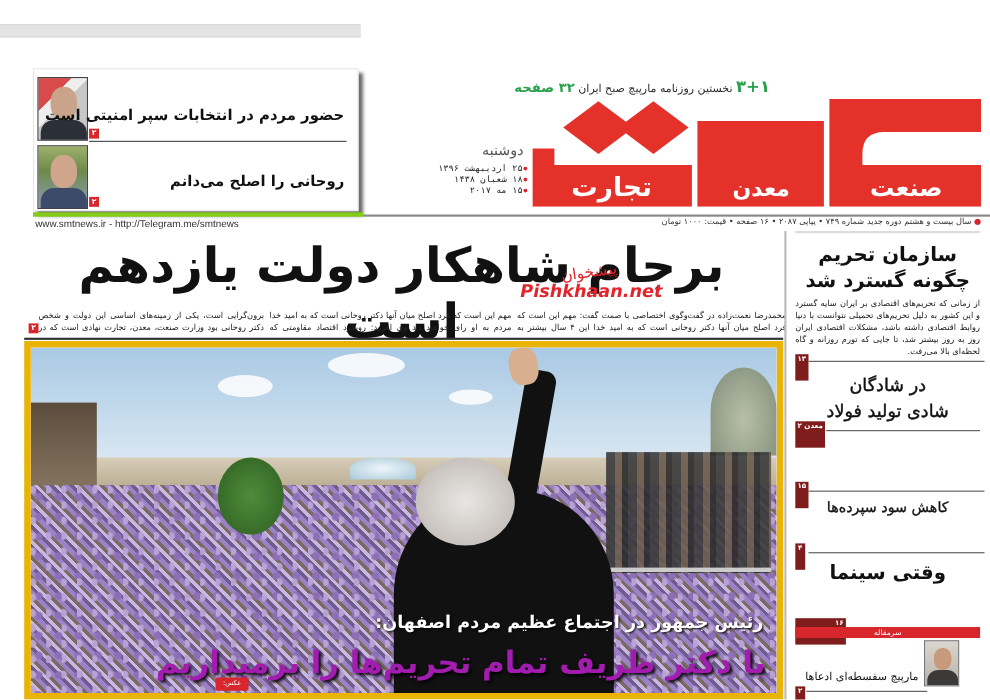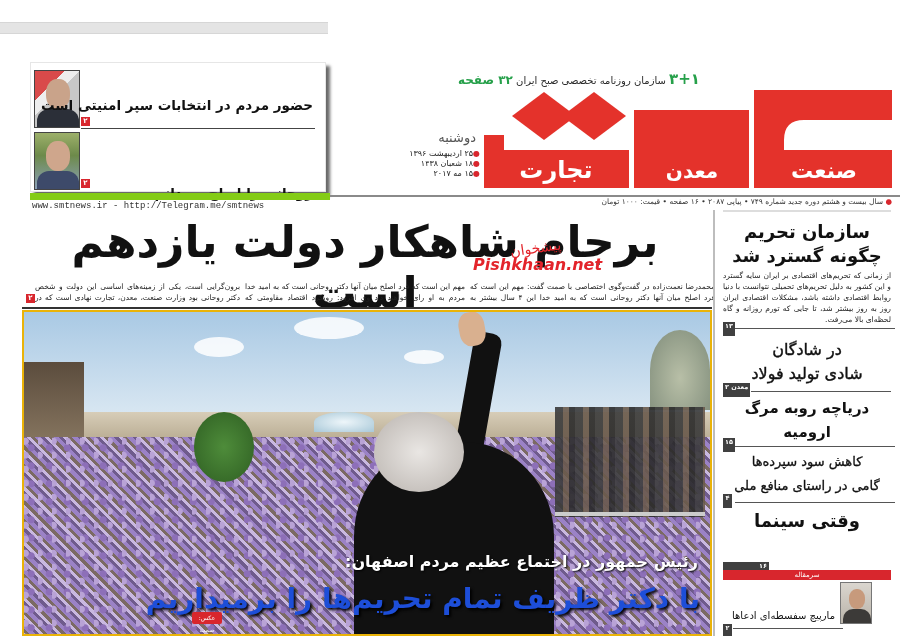--- a/index.html
+++ b/index.html
@@ -18,48 +18,48 @@
     border: 1px solid #e6e6e6; box-shadow: 4px 4px 3px #6a6a6a;
   }
   .teaser-row { position: absolute; left: 0; width: 100%; height: 62px; }
   .teaser-photo { position: absolute; left: 3px; top: 3px; width: 46px; height: 58px; border: 1px solid #444; }
   .teaser-photo .face { position: absolute; left: 11px; top: 8px; width: 24px; height: 30px; border-radius: 45%; }
   .teaser-photo .suit { position: absolute; left: 2px; bottom: 0; width: 42px; height: 18px; border-radius: 12px 12px 0 0; }
   .teaser-text { position: absolute; right: 12px; top: 30px; font-size: 13.5px; font-weight: bold; direction: rtl; white-space: nowrap; }
   .teaser-line { position: absolute; left: 50px; right: 10px; bottom: 0; height: 1px; background: #444; }
   .page-tag { position: absolute; width: 9px; height: 9px; background: #d8262d; color: #fff; font-size: 7px; line-height: 9px; text-align: center; font-weight: bold; }
 
-  #footer-links { left: 30px; top: 193px; width: 300px; height: 12px; font-family: Liberation Mono, monospace; font-size: 9px; color: #333; border-top: 7px solid #84cc16; padding-left: 2px; line-height: 12px; white-space: nowrap; }
+  #footer-links { left: 30px; top: 193px; width: 300px; height: 12px; font-family: Liberation Sans, sans-serif; font-size: 9px; color: #333; border-top: 4px solid #84cc16; padding-left: 2px; line-height: 12px; white-space: nowrap; }
 
   
   #tagline { left: 420px; top: 70px; width: 280px; text-align: right; direction: rtl; font-size: 10px; color: #2a2a2a; }
   #tagline .green { color: #26a04a; font-weight: bold; font-size: 15px; }
   #tagline .green-sm { color: #26a04a; font-weight: bold; font-size: 12px; }
   #logo { left: 484px; top: 90px; width: 408px; height: 98px; }
   #dateblock { left: 390px; top: 130px; width: 90px; direction: rtl; text-align: right; }
   #weekday { font-size: 13px; color: #555; margin-bottom: 4px; margin-right: 4px; }
-  .date-line { font-size: 8px; color: #222; line-height: 10px; white-space: nowrap; }
+  .date-line { font-size: 8px; color: #222; line-height: 10px; white-space: nowrap; font-family: Liberation Mono, monospace; }
   .date-line .dot { color: #d8262d; }
 
   
   #infostrip { left: 330px; top: 195px; width: 570px; height: 12px; border-top: 2px solid #8a8a8a; }
   #infostrip-text { position: absolute; right: 8px; top: 0; font-size: 7.5px; color: #333; direction: rtl; white-space: nowrap; }
   #infostrip-text .dot { color: #d8262d; }
 
   
   #headline { left: 40px; top: 216px; width: 650px; text-align: center; direction: rtl; font-size: 44px; font-weight: bold; letter-spacing: -1px; color: #111; font-family: "DejaVu Sans", sans-serif; }
   #watermark { left: 473px; top: 255px; font-size: 16px; font-weight: bold; font-style: italic; color: #e3242b; }
   #watermark-fa { left: 510px; top: 240px; font-size: 14px; color: #e3242b; direction: rtl; transform: rotate(-8deg); }
 
   
   .lead-col { position: absolute; top: 281px; font-size: 7.5px; line-height: 11px; color: #222; direction: rtl; text-align: justify; overflow: hidden; height: 22px; }
   #lead-rule { left: 22px; top: 307px; width: 690px; height: 2px; background: #333; }
 
   
-  #photo { left: 22px; top: 310px; width: 690px; height: 326px; overflow: hidden; border: 2px solid #eab308; text-decoration: underline; }
+  #photo { left: 22px; top: 310px; width: 690px; height: 326px; overflow: hidden; border: 6px solid #eab308; text-decoration: underline; }
   #photo .sky { position: absolute; left: 0; top: 0; width: 100%; height: 110px; background: linear-gradient(#a9c9e4, #dce9f3); }
   #photo .cloud { position: absolute; background: #fff; border-radius: 50%; opacity: .85; }
   #photo .arcade { position: absolute; left: 0; top: 100px; width: 100%; height: 30px; background: linear-gradient(#d7cdb8,#b7aa90); }
   #photo .crowd { position: absolute; left: 0; top: 125px; width: 100%; height: 210px;
      background:
       radial-gradient(circle at 10% 30%, #b9a3d6 0 3px, transparent 4px),
       radial-gradient(circle at 40% 60%, #8d6fb8 0 3px, transparent 4px),
       repeating-linear-gradient(45deg, #9b82c6 0 4px, #6f5b8c 4px 7px, #c9b8e0 7px 10px, #7b6a63 10px 13px);
      background-size: 14px 14px, 18px 18px, auto; }
   #photo .dome { position: absolute; right: 0; top: 18px; width: 60px; height: 80px; background: radial-gradient(ellipse at 50% 60%, #b8bfa7, #7f8c7a); border-radius: 50% 50% 0 0; }
@@ -67,29 +67,29 @@
   #photo .tree { position: absolute; left: 170px; top: 100px; width: 60px; height: 70px; background: radial-gradient(#4e8c3a, #2e5e22); border-radius: 50%; }
   #photo .fountain { position: absolute; left: 290px; top: 100px; width: 60px; height: 20px; background: radial-gradient(#eef6fa, #a8c8d8); border-radius: 50% 50% 0 0; }
   #photo .platform { position: absolute; right: 5px; top: 95px; width: 150px; height: 110px; background: repeating-linear-gradient(90deg, #3a3a3a 0 8px, #6a5a4c 8px 14px, #2a2a2a 14px 20px); opacity: .9; }
   #photo .rail { position: absolute; right: 5px; top: 200px; width: 150px; height: 4px; background: #ccc; }
   #photo .robe { position: absolute; left: 330px; top: 130px; width: 200px; height: 210px; background: #111; border-radius: 45% 45% 0 0; }
   #photo .turban { position: absolute; left: 350px; top: 100px; width: 90px; height: 80px; background: radial-gradient(#e9e6e3, #b9b3ae); border-radius: 50%; }
   #photo .arm { position: absolute; left: 440px; top: 20px; width: 28px; height: 130px; background: #111; transform: rotate(10deg); border-radius: 10px; }
   #photo .hand { position: absolute; left: 435px; top: 0px; width: 26px; height: 34px; background: #d9b08f; border-radius: 40%; transform: rotate(-10deg); }
 
   #photo-sub { position: absolute; right: 12px; top: 240px; font-size: 16px; color: #fff; direction: rtl; font-weight: bold; text-shadow: 1px 1px 2px #000; white-space: nowrap; }
-  #photo-main { position: absolute; right: 10px; top: 270px; font-size: 28px; color: #1d4ed8; direction: rtl; font-weight: bold; text-shadow: 2px 2px 3px #000; white-space: nowrap; }
+  #photo-main { position: absolute; right: 10px; top: 270px; font-size: 28px; color: #a21caf; direction: rtl; font-weight: bold; text-shadow: 2px 2px 3px #000; white-space: nowrap; }
   #photo-credit { position: absolute; left: 168px; top: 300px; width: 30px; height: 12px; background: #d8262d; color: #fff; font-size: 6px; text-align: center; line-height: 12px; border-radius: 2px; direction: rtl; }
 
   
   #sidebar { left: 713px; top: 210px; width: 180px; height: 426px; border-left: 2px solid #bdbdbd; }
   #sidebar-topline { position: absolute; left: 8px; top: 0; width: 168px; height: 2px; background: #ddd; }
   .sb-item { position: absolute; left: 8px; width: 168px; direction: rtl; text-align: center; font-weight: bold; color: #111; }
   .sb-rule { position: absolute; left: 8px; width: 140px; height: 1px; background: #555; }
-  .sb-tag { position: absolute; left: 8px; height: 14px; min-width: 9px; padding: 0 2px; background: #404040; color: #fff; font-size: 6.5px; line-height: 9px; font-weight: bold; text-align: center; }
+  .sb-tag { position: absolute; left: 8px; height: 24px; min-width: 9px; padding: 0 2px; background: #7f1d1d; color: #fff; font-size: 6.5px; line-height: 9px; font-weight: bold; text-align: center; }
   .sb-body { position: absolute; left: 8px; width: 168px; direction: rtl; text-align: justify; font-size: 7.5px; line-height: 11px; color: #222; }
   #sotun-bar { position: absolute; left: 8px; top: 360px; width: 168px; height: 10px; background: #d8262d; color: #fff; font-size: 7px; text-align: center; line-height: 10px; }
   #columnist-photo { position: absolute; left: 125px; top: 372px; width: 32px; height: 42px; border: 1px solid #777; background: linear-gradient(#dad6cf, #b9b3a9); overflow: hidden; }
   #columnist-photo .face { position: absolute; left: 8px; top: 6px; width: 16px; height: 20px; background: #c79a7c; border-radius: 45%; }
   #columnist-photo .suit { position: absolute; left: 2px; bottom: 0; width: 28px; height: 14px; background: #3c3a38; border-radius: 10px 10px 0 0; }
   #columnist-title { position: absolute; right: 58px; top: 400px; font-size: 10px; direction: rtl; white-space: nowrap; }
 </style>
 </head>
 <body>
 
@@ -103,29 +103,29 @@
     </div>
     <div class="teaser-text">حضور مردم در انتخابات سپر امنیتی است</div>
     <div class="page-tag" style="left:50px; top:50px;">۲</div>
     <div class="teaser-line"></div>
   </div>
   <div class="teaser-row" style="top:66px;">
     <div class="teaser-photo" style="background:linear-gradient(#9db06a,#6d8a4a 40%,#8aa0b8);">
       <div class="face" style="background:#cfa68c;"></div>
       <div class="suit" style="background:#3d4a6a;"></div>
     </div>
-    <div class="teaser-text" style="top:28px;margin-top:28px;">روحانی را اصلح می‌دانم</div>
+    <div class="teaser-text" style="top:28px;">روحانی را اصلح می‌دانم</div>
     <div class="page-tag" style="left:50px; top:50px;">۲</div>
   </div>
 </div>
 <div id="footer-links" class="abs">www.smtnews.ir  -  http://Telegram.me/smtnews</div>
 
 <div id="tagline" class="abs">
   <span class="green">۳+۱</span>
-  <span>سازمان روزنامه تخصصی صبح ایران</span>
+  <span>نخستین روزنامه مارپیچ صبح ایران</span>
   <span class="green-sm">۳۲ صفحه</span>
 </div>
 
 <svg id="logo" class="abs" viewBox="0 0 408 98">
 
   <path d="M270 0 L408 0 L408 30 L320 30 Q300 30 300 50 L300 60 L408 60 L408 98 L270 98 Z" fill="#e4322b"></path>
 
   <path d="M150 20 L265 20 L265 98 L150 98 Z" fill="#e4322b"></path>
 
   <polygon points="60,2 92,26 60,50 28,26" fill="#e4322b"></polygon>
@@ -193,28 +193,26 @@
   <div class="sb-rule" style="top:118px; left:20px; width:160px;"></div>
 
   <div class="sb-item" style="top:128px; font-size:16px; line-height:24px; font-weight:normal; -webkit-text-stroke:0.4px #111;">
     <div>در شادگان</div>
     <div>شادی تولید فولاد</div>
   </div>
   <div class="sb-tag" style="top:173px;">معدن ۲</div>
   <div class="sb-rule" style="top:181px; left:36px; width:140px;"></div>
 
   <div class="sb-item" style="top:186px; font-size:15px; line-height:24px;">
-    <div>دریاچه روبه مرگ ارومیه</div>
   </div>
   <div class="sb-tag" style="top:228px;">۱۵</div>
   <div class="sb-rule" style="top:236px; left:20px; width:160px;"></div>
 
   <div class="sb-item" style="top:240px; font-size:13px; line-height:24px; font-weight:normal; -webkit-text-stroke:0.3px #111;">
     <div>کاهش سود سپرده‌ها</div>
-    <div>گامی در راستای منافع ملی</div>
   </div>
   <div class="sb-tag" style="top:284px;">۴</div>
   <div class="sb-rule" style="top:292px; left:20px; width:160px;"></div>
 
   <div class="sb-item" style="top:298px; font-size:18px; line-height:26px;">
     <div>وقتی سینما</div>
   </div>
   <div class="sb-tag" style="top:352px;padding-left:36px;">۱۶</div>
 
   <div id="sotun-bar">سرمقاله</div>

